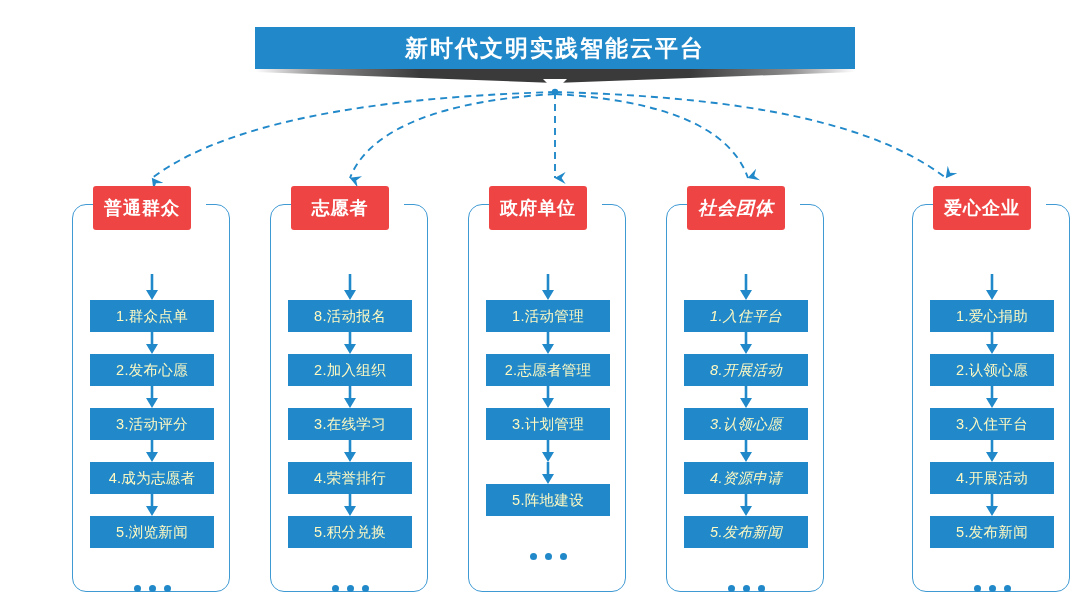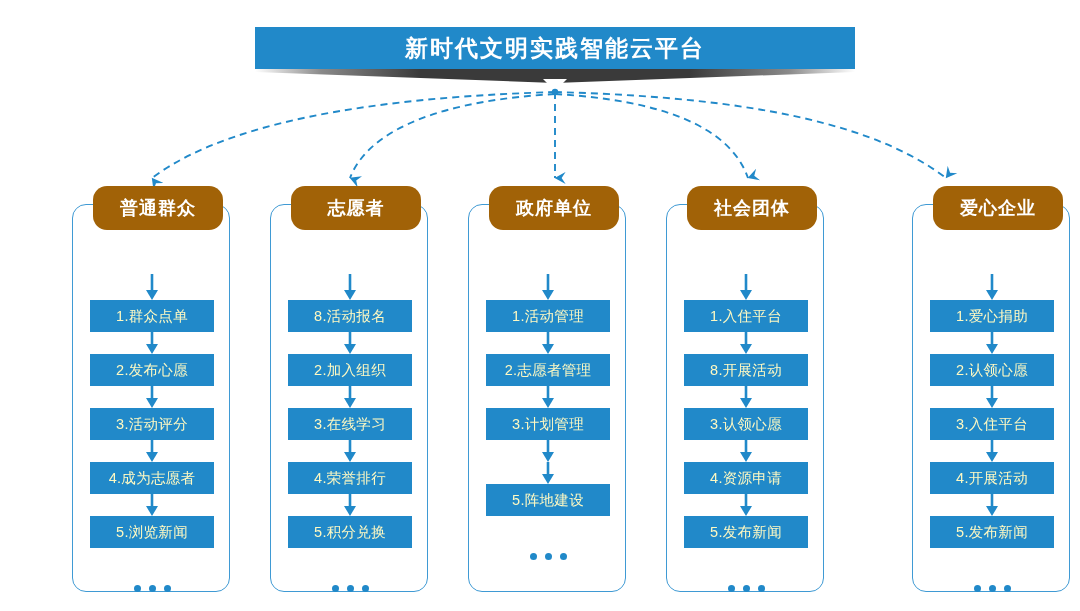--- a/index.html
+++ b/index.html
@@ -73,21 +73,21 @@
   }
   .column {
     position: absolute;
     top: 0;
     width: 160px;
     height: 390px;
   }
   .col-0 { left: 72px; }
   .col-1 { left: 270px; }
   .col-2 { left: 468px; }
-  .col-3 { left: 666px; }
+  .col-3 { left: 666px; font-style: italic; }
   .col-4 { left: 912px; text-decoration: underline; }
 
   .col-frame {
     position: absolute;
     left: 0;
     top: 0;
     width: 158px;
     height: 388px;
     border: 1.5px solid #3f9ad4;
     border-radius: 14px;
@@ -101,24 +101,24 @@
     top: -3px;
     width: 108px;
     height: 7px;
     background: #ffffff;
   }
 
   .col-header {
     position: absolute;
     left: 21px;
     top: -18px;
-    width: 130px;
+    width: 98px;
     height: 44px;
-    background: #a16207;
-    border-radius: 14px;
+    background: #ef4444;
+    border-radius: 3px;
     display: flex;
     align-items: center;
     justify-content: center;
     box-sizing: border-box;
   }
   .col-header-label {
     color: #ffffff;
     font-size: 18px;
     font-weight: bold;
     letter-spacing: 1px;

